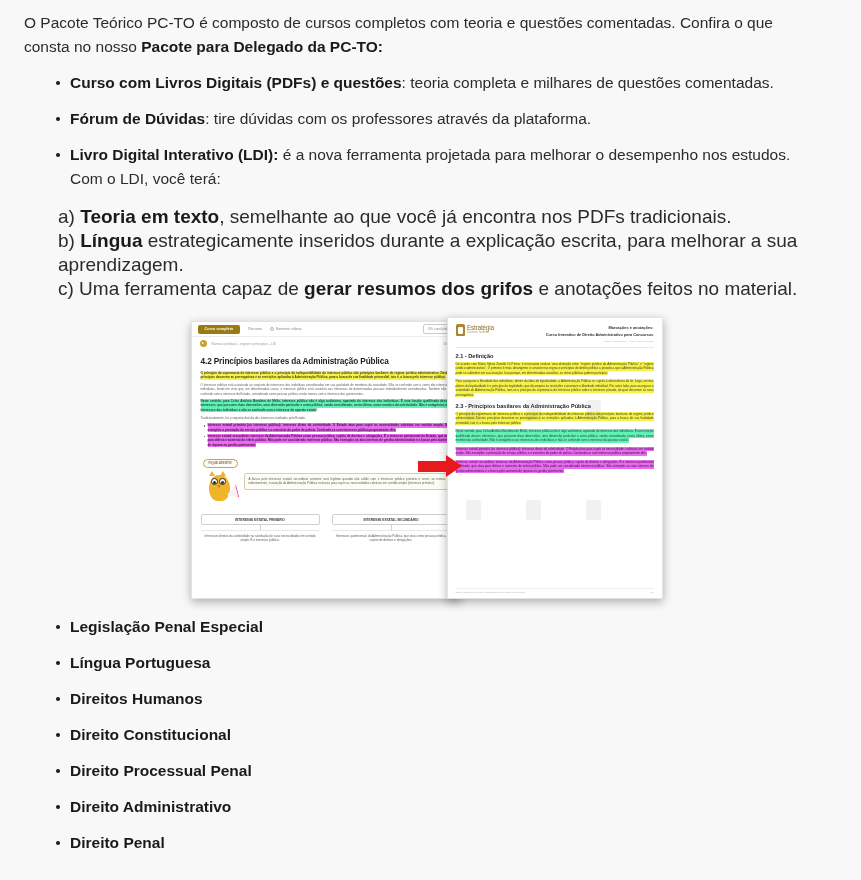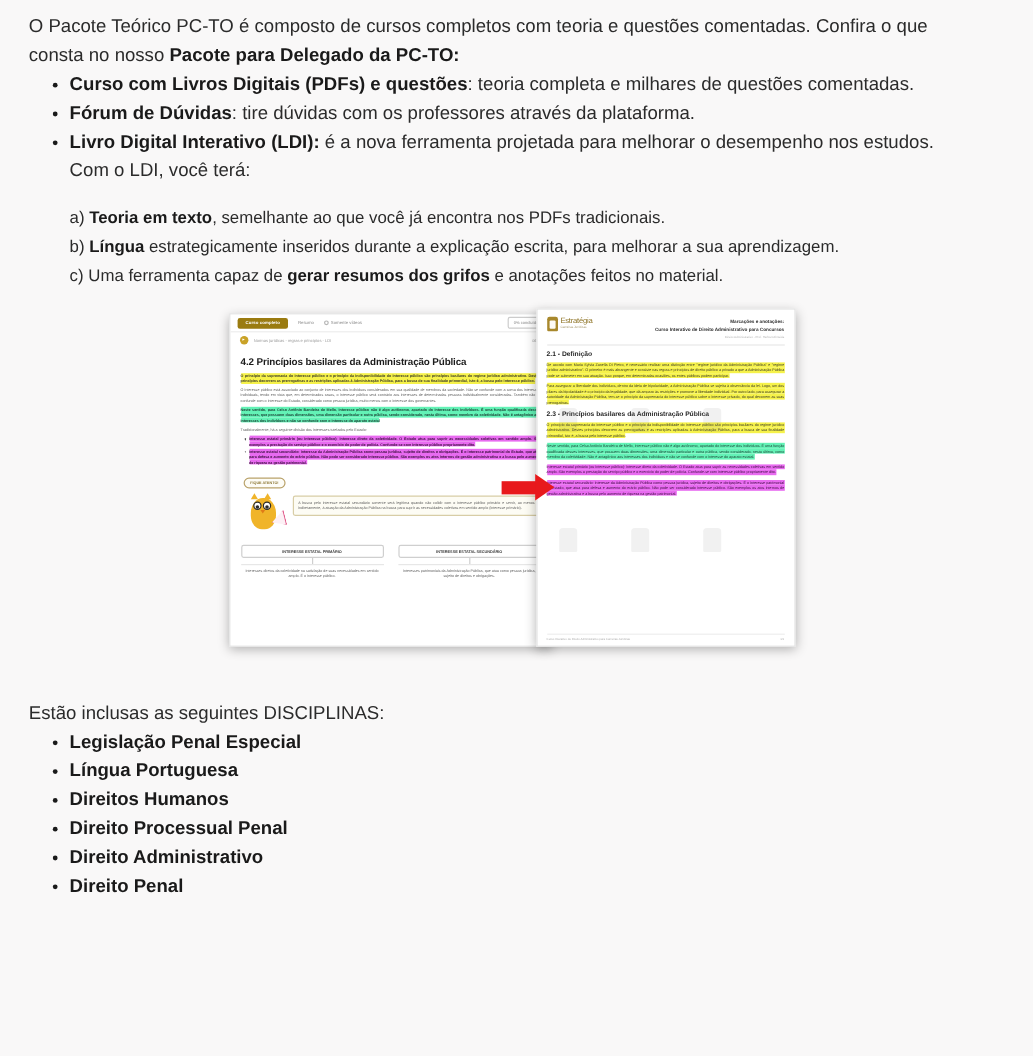--- a/index.html
+++ b/index.html
@@ -31,41 +31,41 @@
     margin: 0;
     padding: 0;
   }
   ul.bullets li {
     position: relative;
     color: #2b2b2b;
     font-size: 15.5px;
     line-height: 24px;
     padding-left: 58px;
     padding-right: 46px;
-    margin: 0;
+    margin: 12px;
   }
   ul.bullets li::before {
     content: "";
     position: absolute;
     left: 44px; top: 10px;
     width: 4px; height: 4px;
     border-radius: 50%;
     background: #1a1a1a;
   }
   .block1 { margin-top: 18px; }
   .block1 li { margin-bottom: 0px; }
   .block1 li + li { margin-top: 0px; }
 
   .abc {
     margin: 0;
     padding: 0 46px 0 58px;
   }
   .abc .row {
     color: #2b2b2b;
-    font-size: 14px;
+    font-size: 19px;
     line-height: 24px;
   }
   .abc-wrap { margin-top: 14px; }
 
   
   .figure {
     position: relative;
     width: 480px;
     height: 282px;
     margin: 20px auto 0 auto;
@@ -488,24 +488,24 @@
 
         <div class="rp-foot">
           <span>Curso Interativo de Direito Administrativo para Carreiras Jurídicas</span>
           <span>1/1</span>
         </div>
       </div>
     </div>
   </div>
 
 
-  <p class="para" style="margin-top:40px;">Estão inclusas as seguintes DISCIPLINAS:</p>
 
   <ul class="bullets block2">
     <li><b>Legislação Penal Especial</b></li>
     <li><b>Língua Portuguesa</b></li>
     <li><b>Direitos Humanos</b></li>
+    <li><b>Direito Constitucional</b></li>
     <li><b>Direito Processual Penal</b></li>
     <li><b>Direito Administrativo</b></li>
     <li><b>Direito Penal</b></li>
   </ul>
 
 </div>
 
 </body></html>

